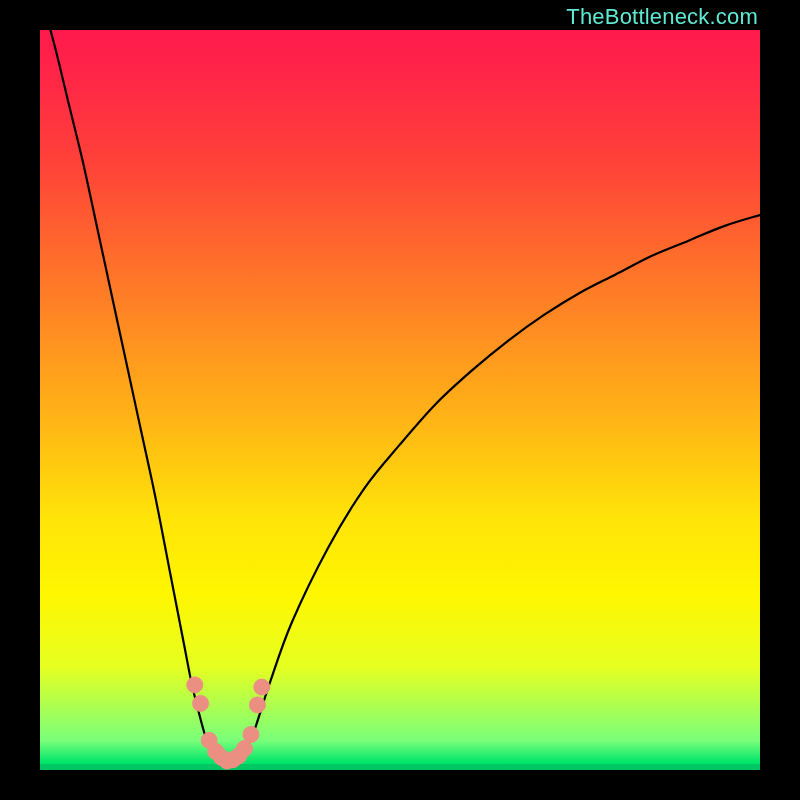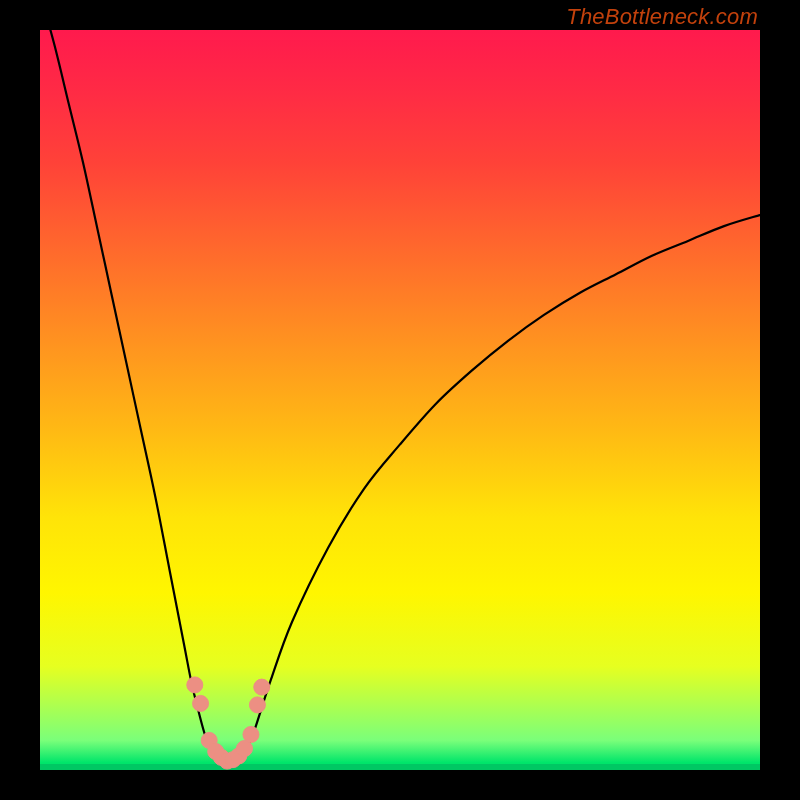--- a/index.html
+++ b/index.html
@@ -37,23 +37,22 @@
       #00e56a 99%,
       #00d96a 100%
     );
   }
   .watermark {
     position: absolute;
     right: 42px;
     top: 4px;
     font-size: 22px;
     font-weight: 500;
-    color: #c2410c;
+    color: #5eead4;
     letter-spacing: 0.2px;
-    font-style: italic;
     -webkit-font-smoothing: antialiased;
   }
   svg.curve {
     position: absolute;
     left: 0;
     top: 0;
     width: 720px;
     height: 740px;
   }
   .bead {

